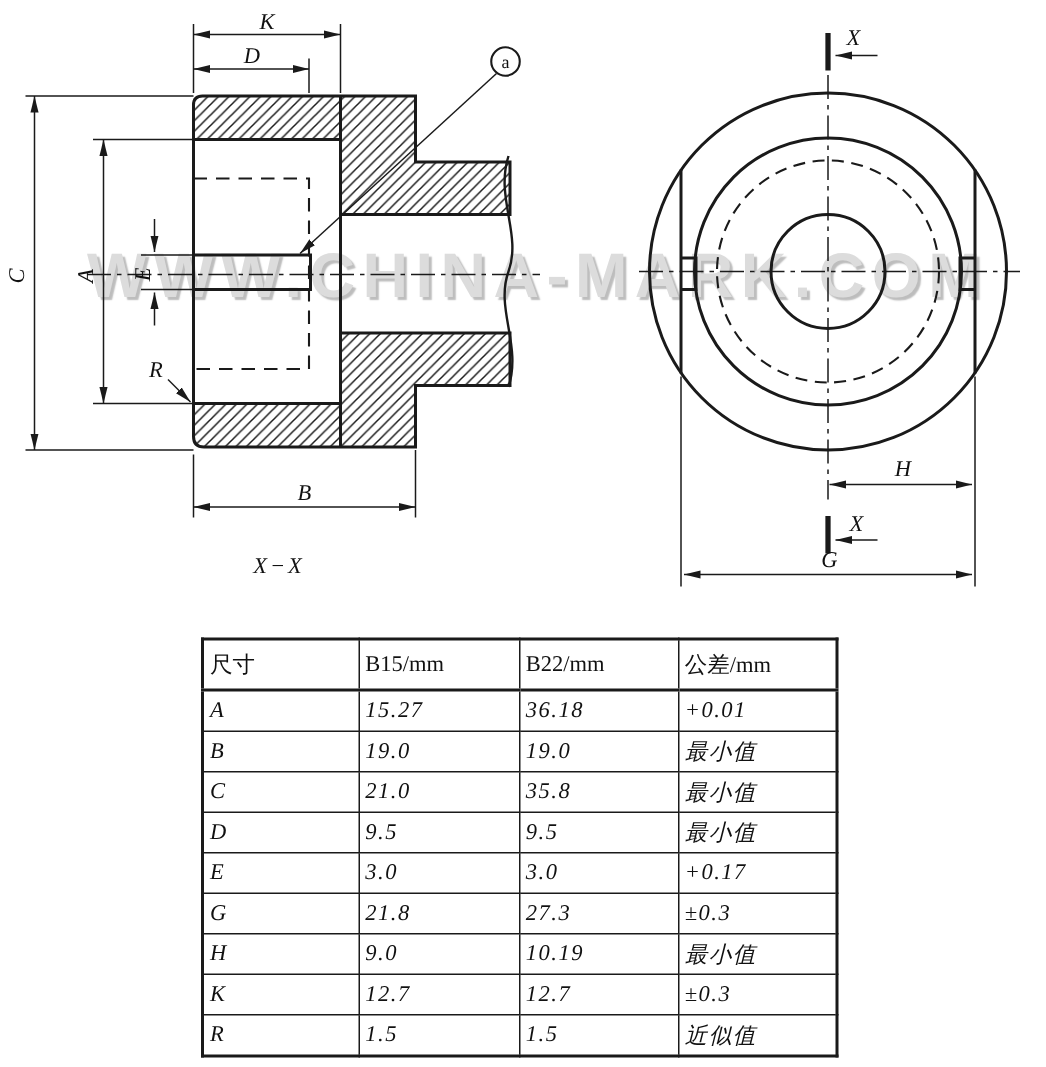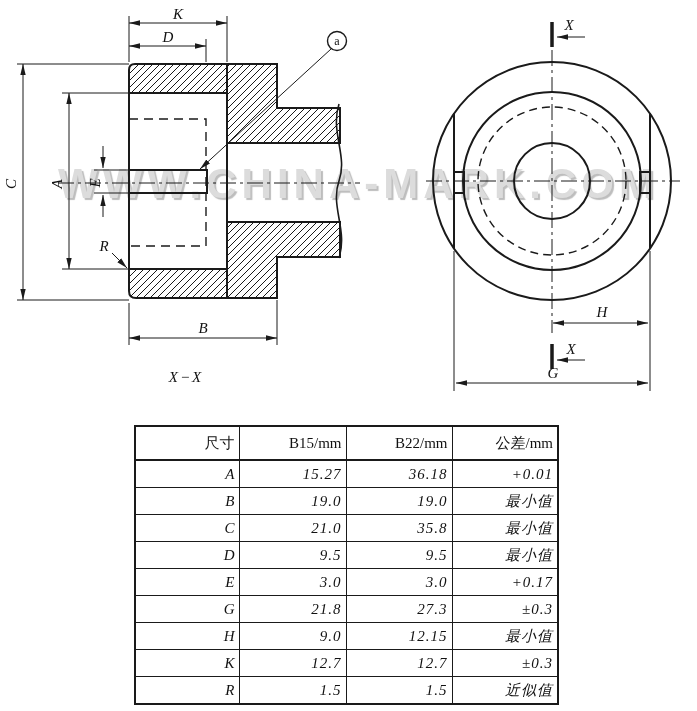--- a/index.html
+++ b/index.html
@@ -9,21 +9,21 @@
              font-family:"Liberation Sans",sans-serif;font-weight:bold;
              font-size:42px;letter-spacing:5px;color:#dcdcdc;
              text-shadow:2px 2px 1px #bdbdbd;user-select:none;}
   svg.draw{position:absolute;left:0;top:0;}
   svg text{font-family:"Liberation Serif",serif;fill:#111;}
   .dimlbl{font-style:italic;font-size:15px;}
   .caplbl{font-style:italic;font-size:15px;letter-spacing:2px;}
   .callout-a{font-size:12px;}
   .dim-table{position:absolute;left:134px;top:425px;}
   .dim-table table{border-collapse:collapse;table-layout:fixed;border:2px solid #1a1a1a;}
-  .dim-table th,.dim-table td{border:1px solid #1a1a1a;text-align:right;vertical-align:middle;
+  .dim-table th,.dim-table td{border:1px solid #1a1a1a;text-align:left;vertical-align:middle;
       font-family:"Liberation Serif",serif;font-size:15px;color:#111;padding:0 4px;}
   .dim-table th{height:32px;font-weight:normal;border-bottom:2px solid #1a1a1a;}
   .dim-table td{height:26px;letter-spacing:1px;font-style:italic;}
   .dim-table td.dim{font-style:italic;letter-spacing:0;}
 </style>
 </head>
 <body>
 
 <div class="canvas">
 
@@ -177,21 +177,21 @@
         </tr>
         <tr>
           <td class="dim">G</td>
           <td>21.8</td>
           <td>27.3</td>
           <td>±0.3</td>
         </tr>
         <tr>
           <td class="dim">H</td>
           <td>9.0</td>
-          <td>12.15</td>
+          <td>10.19</td>
           <td>最小值</td>
         </tr>
         <tr>
           <td class="dim">K</td>
           <td>12.7</td>
           <td>12.7</td>
           <td>±0.3</td>
         </tr>
         <tr>
           <td class="dim">R</td>

